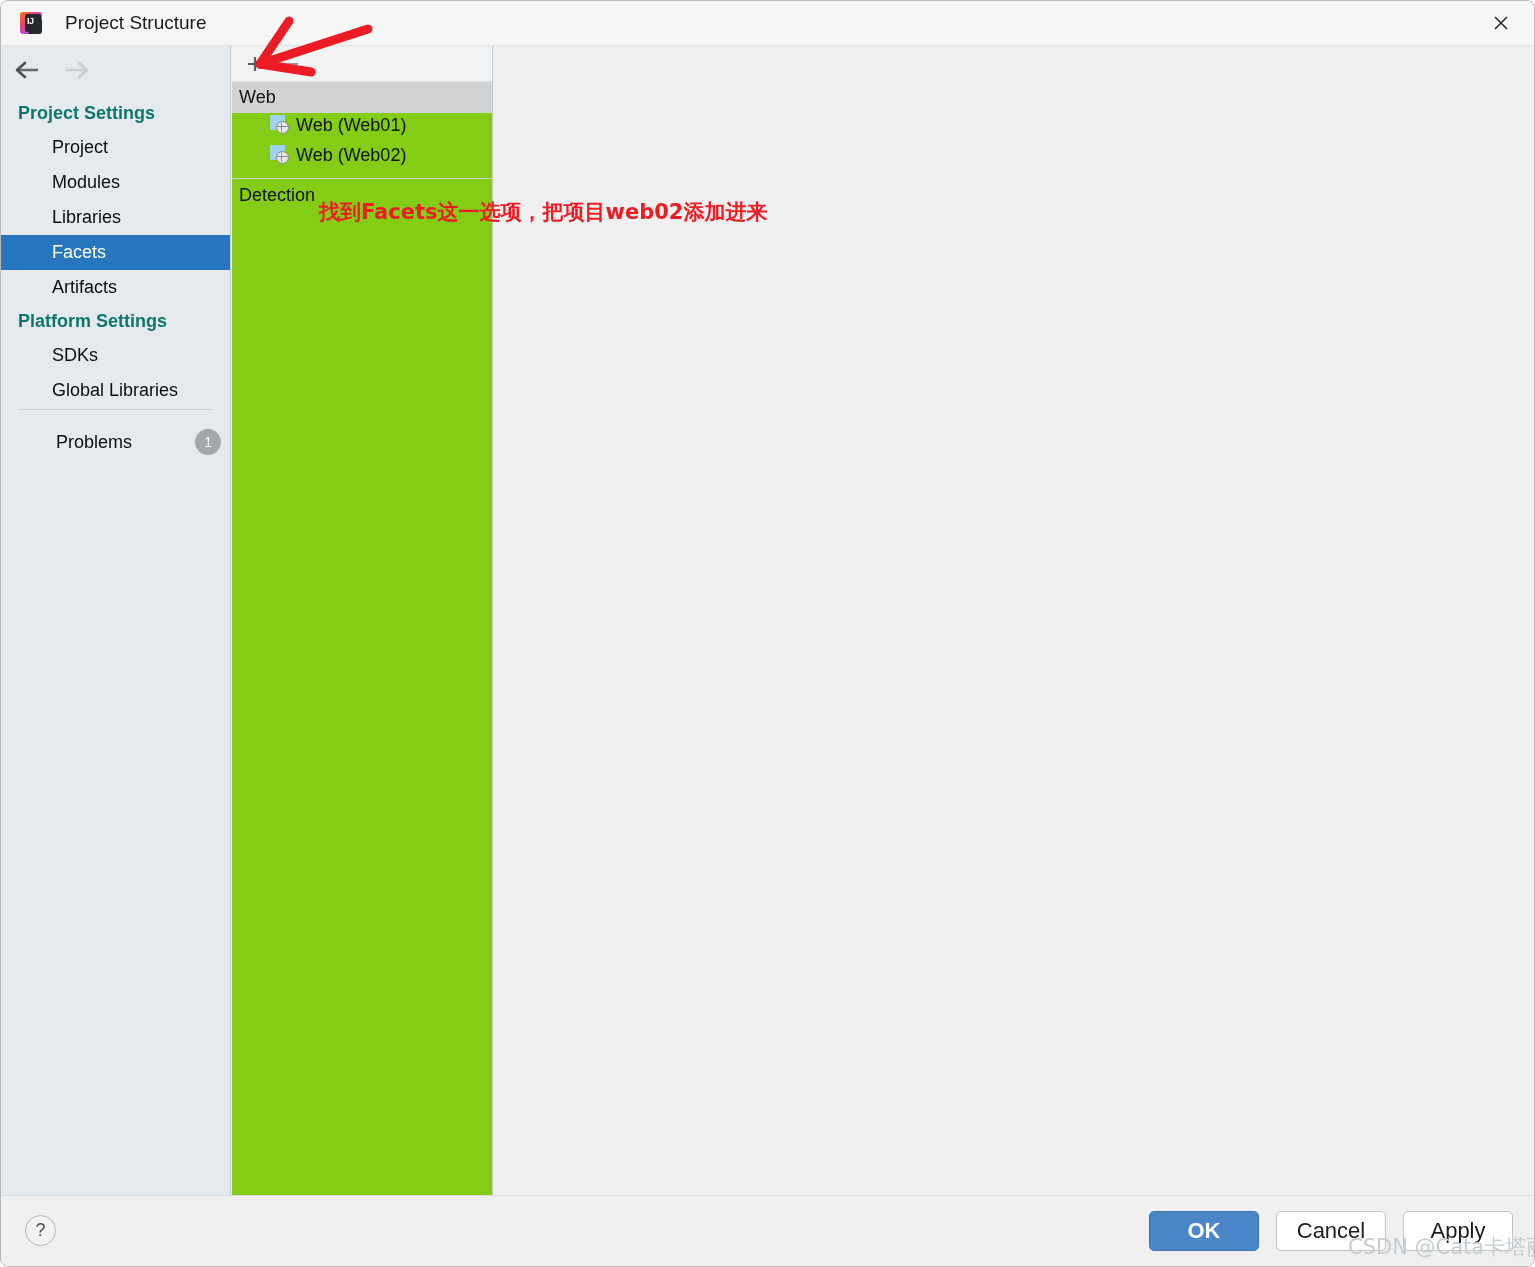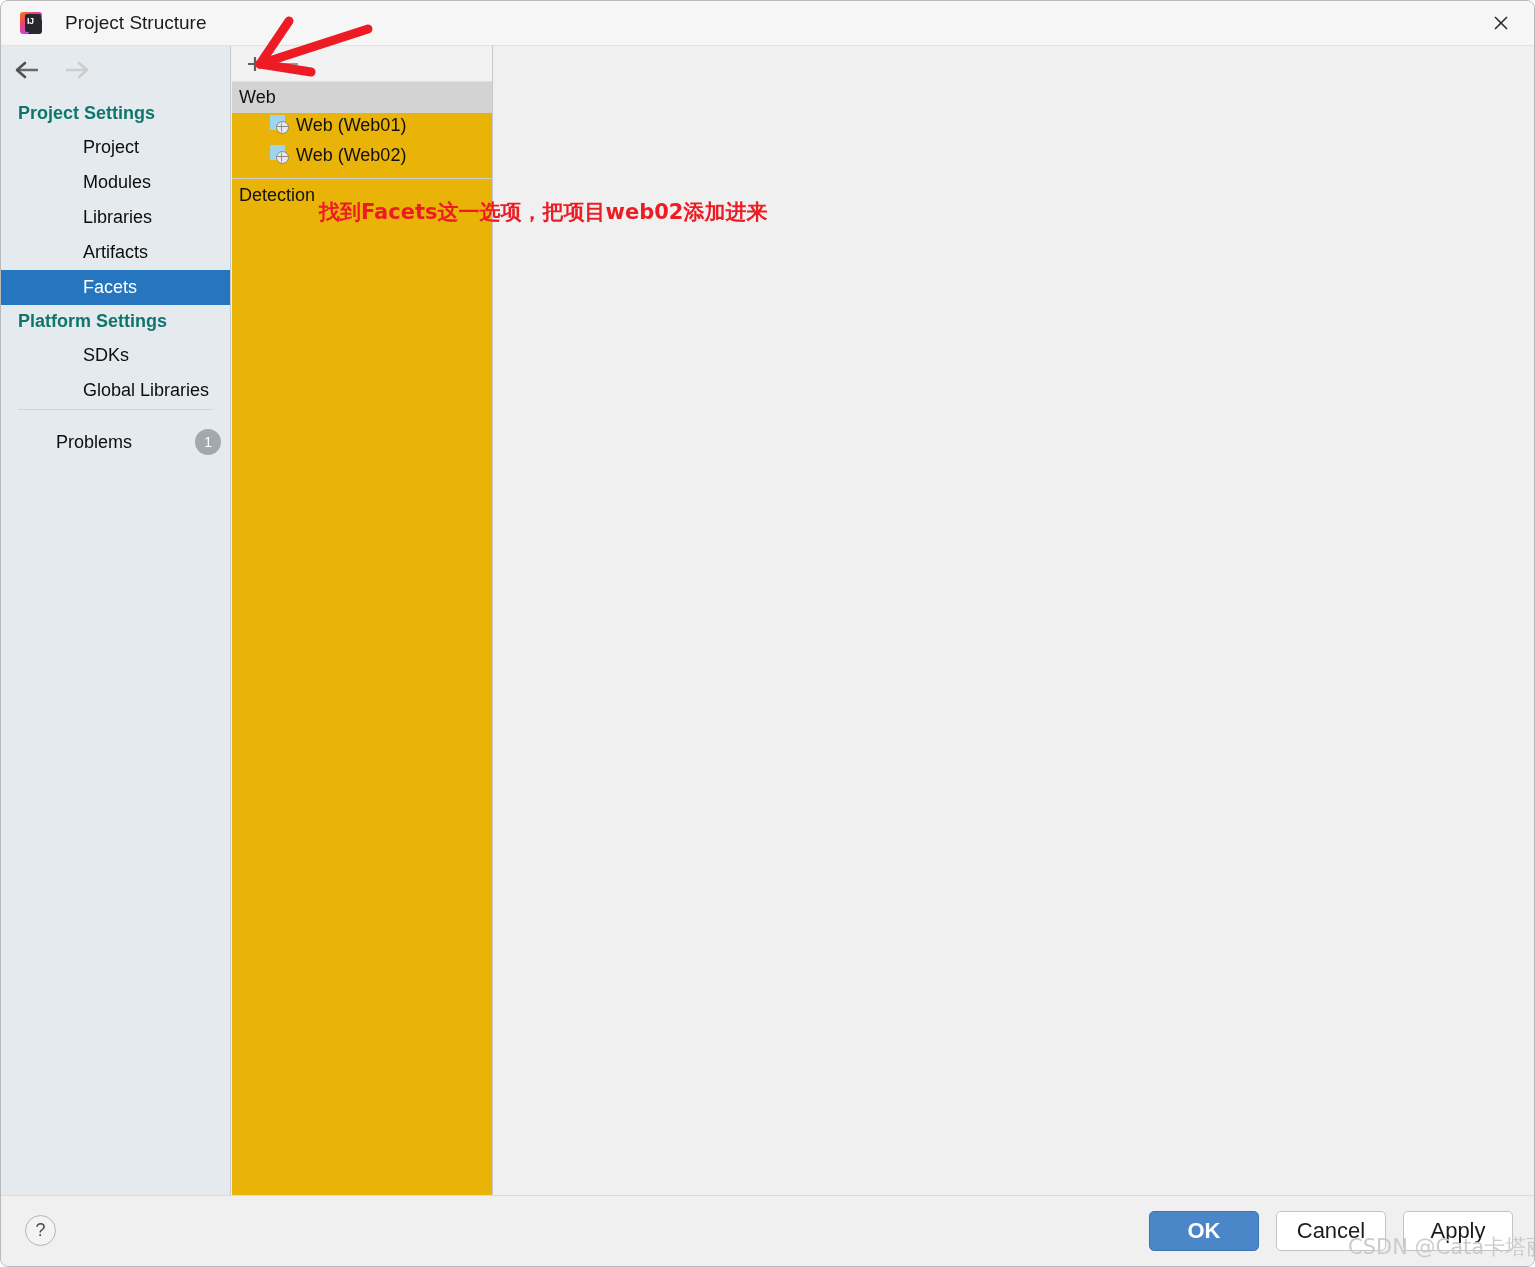--- a/index.html
+++ b/index.html
@@ -110,21 +110,21 @@
   .group-header {
     font-size: 18px;
     font-weight: bold;
     color: #0f766e;
     padding: 6px 0 6px 17px;
     font-family: "Liberation Sans", sans-serif;
   }
   .sb-item {
     font-size: 18px;
     color: #0d0d0d;
-    padding: 7px 0 7px 82px;
+    padding: 7px 0 7px 51px;
     cursor: pointer;
     font-family: "Liberation Sans", sans-serif;
     white-space: nowrap;
   }
   .sb-item.selected {
     background: #2675bf;
     color: #ffffff;
   }
   #sidebar-divider {
     position: absolute;
@@ -155,21 +155,21 @@
     font-size: 14px;
     display: flex; align-items: center; justify-content: center;
     font-family: "Liberation Sans", sans-serif;
   }
 
   
   #tree-panel {
     position: absolute;
     left: 231px; top: 0;
     width: 261px; height: 100%;
-    background: #eab308;
+    background: #84cc16;
     border-right: 1px solid #c4c9ce;
   }
   #tree-toolbar {
     position: absolute;
     left: 0; top: 0;
     width: 100%; height: 36px;
     background: #f2f2f2;
     border-bottom: 1px solid #e0e0e0;
     display: flex;
     align-items: center;
@@ -373,22 +373,22 @@
           <line x1="5" y1="10" x2="26" y2="10" stroke="#cdcdcd" stroke-width="2.6"></line>
           <polyline points="18,3 26,10 18,17" fill="none" stroke="#cdcdcd" stroke-width="2.6" stroke-linecap="round" stroke-linejoin="round"></polyline>
         </svg>
       </div>
 
       <div id="sidebar-list">
         <div class="group-header">Project Settings</div>
         <div class="sb-item">Project</div>
         <div class="sb-item">Modules</div>
         <div class="sb-item">Libraries</div>
+        <div class="sb-item selected">Facets</div>
         <div class="sb-item">Artifacts</div>
-        <div class="sb-item selected">Facets</div>
 
         <div class="group-header">Platform Settings</div>
         <div class="sb-item">SDKs</div>
         <div class="sb-item">Global Libraries</div>
       </div>
 
       <div id="sidebar-divider"></div>
 
       <div id="problems-row">
         <div id="problems-label">Problems</div>

